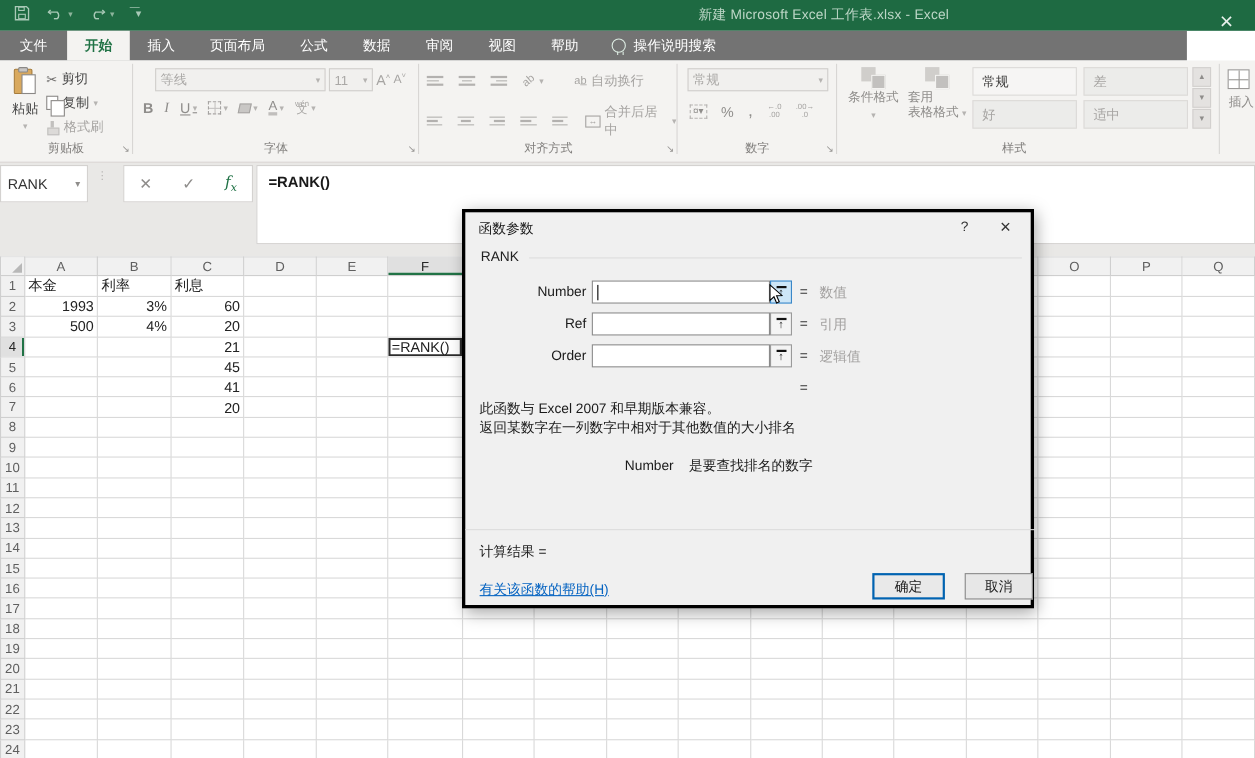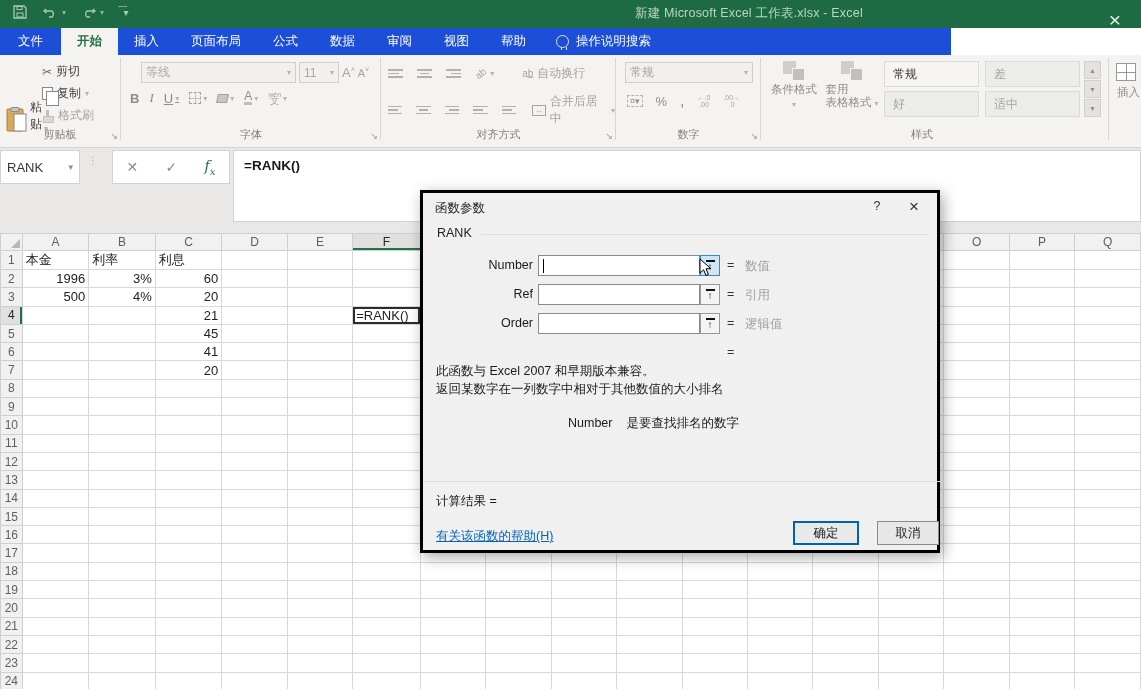--- a/index.html
+++ b/index.html
@@ -8,41 +8,41 @@
 
   
   #titlebar { position:absolute; left:0; top:0; width:1141px; height:28px; background:#1e6a42; }
   .qat { position:absolute; top:4px; display:flex; align-items:center; gap:14px; left:12px; color:#9fc3ae; }
   .qat .qi { width:16px; height:16px; display:flex; align-items:center; justify-content:center; font-size:13px; color:#a9c9b7; }
   .qat .dd { font-size:8px; color:#8db49c; margin-left:-10px; }
   #win-title { position:absolute; left:635px; top:5px; color:#bcd6c6; font-size:12.5px; letter-spacing:.2px; }
   #close-btn { position:absolute; right:12px; top:10px; width:28px; height:24px; color:#e8f1ec; font-size:21px; line-height:20px; text-align:center; }
 
   
-  #tabrow { position:absolute; left:0; top:28px; width:951px; height:27px; background:#1d4ed8; display:flex; align-items:stretch; }
+  #tabrow { position:absolute; left:0; top:28px; width:1079px; height:27px; background:#737373; display:flex; align-items:stretch; }
   .tab { color:#fff; font-size:12.5px; padding:0 16px; display:flex; align-items:center; cursor:default; }
   .tab.active { background:#f4f3f1; color:#217346; font-weight:bold; }
   .tab.file { padding:0 18px; }
   #tellme { display:flex; align-items:center; gap:7px; color:#fff; font-size:12.5px; margin-left:14px; }
   .bulb { width:13px; height:13px; border:1.4px solid #dcebe2; border-radius:50%; position:relative; }
   .bulb:after { content:""; position:absolute; left:3.5px; top:11px; width:4px; height:3px; border-left:1.4px solid #dcebe2; border-right:1.4px solid #dcebe2; }
 
   
   #ribbon { position:absolute; left:0; top:55px; width:1141px; height:93px; background:#f4f3f1; border-bottom:1px solid #d5d2cf; }
   .vdiv { position:absolute; top:3px; height:82px; width:1px; background:#d8d6d4; }
   .grp { position:absolute; top:2px; height:88px; }
   .grp-label { position:absolute; bottom:3px; left:0; right:0; text-align:center; font-size:11px; color:#817f7d; }
   .launcher { position:absolute; bottom:4px; right:2px; font-size:9px; color:#9a9896; }
   .rbtn-txt { font-size:12px; color:#444; }
   .dis { color:#a6a4a2 !important; }
   .ico { display:inline-flex; align-items:center; justify-content:center; }
 
   
   #grp-clipboard { left:0; width:120px; }
-  .paste-btn { position:absolute; left:6px; top:4px; width:34px; height:72px; display:flex; flex-direction:row; align-items:flex-end; gap:2px; }
+  .paste-btn { position:absolute; left:6px; top:4px; width:34px; height:72px; display:flex; flex-direction:column; align-items:center; gap:2px; }
   .paste-btn .rbtn-txt { margin-top:2px; }
   .clip-rows { position:absolute; left:42px; top:6px; display:flex; flex-direction:column; gap:5px; }
   .clip-row { display:flex; align-items:center; gap:4px; font-size:12px; color:#444; height:17px; }
   .copy-ico { width:11px; height:13px; border:1.2px solid #8a8886; background:#fff; position:relative; }
   .copy-ico:before { content:""; position:absolute; left:2.5px; top:2.5px; width:11px; height:13px; border:1.2px solid #8a8886; background:#fff; }
   .brush-ico { width:12px; height:12px; position:relative; opacity:.55; }
   .brush-ico:before { content:""; position:absolute; left:1px; top:6px; width:9px; height:5px; background:#c9c7c5; border:1px solid #9a9896; }
   .brush-ico:after { content:""; position:absolute; left:4px; top:0; width:3px; height:6px; background:#9a9896; }
 
   
@@ -463,21 +463,21 @@
           <td></td>
           <td></td>
           <td></td>
           <td></td>
           <td></td>
           <td></td>
           <td></td>
         </tr>
         <tr>
           <th class="rowh">2</th>
-          <td class="al-r">1996</td>
+          <td class="al-r">1993</td>
           <td class="al-r">3%</td>
           <td class="al-r">60</td>
           <td></td>
           <td></td>
           <td></td>
           <td></td>
           <td></td>
           <td></td>
           <td></td>
           <td></td>

